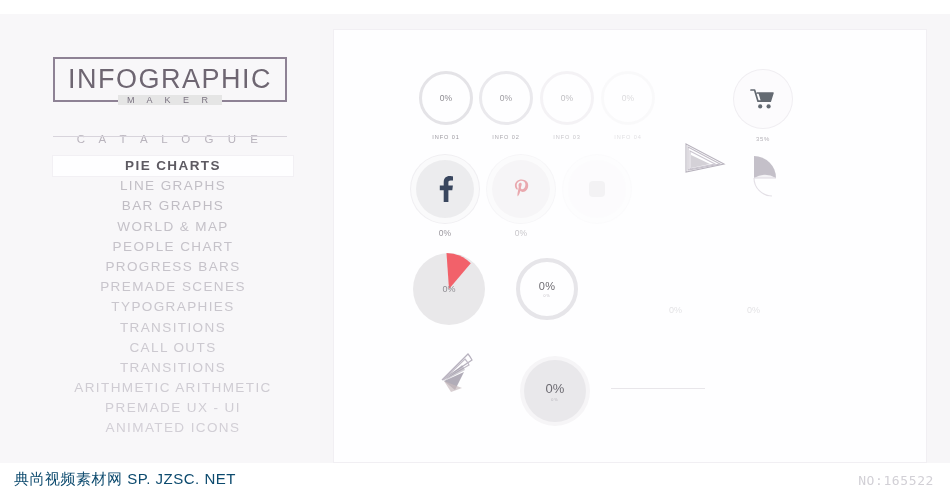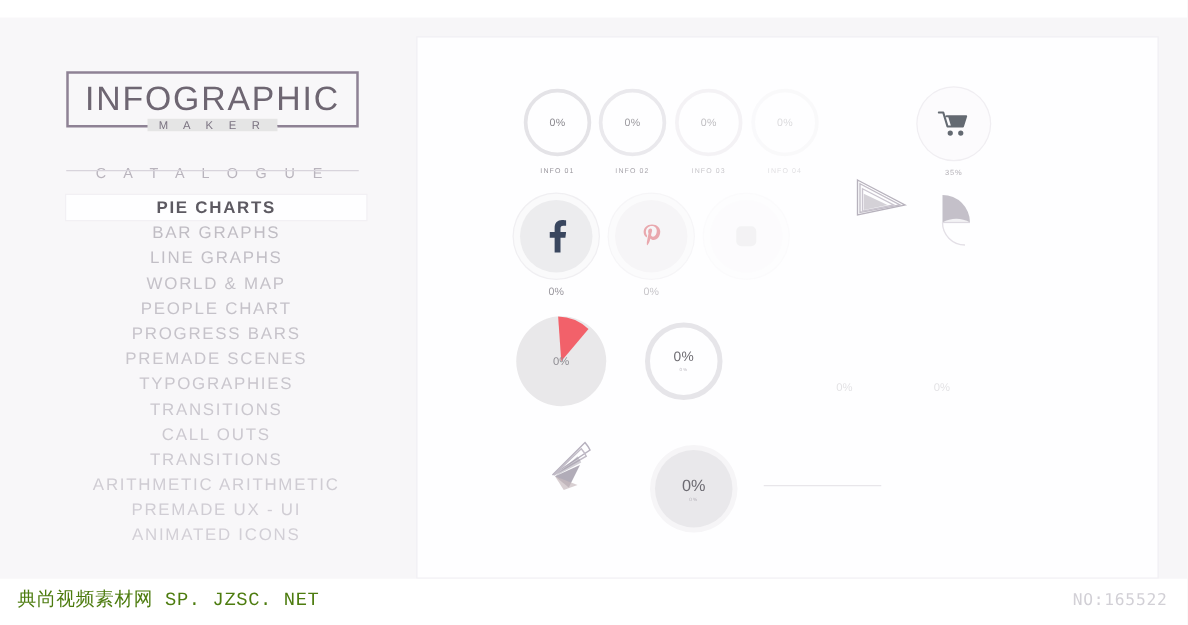--- a/index.html
+++ b/index.html
@@ -95,22 +95,22 @@
     background:#ececee; display:flex; align-items:center; justify-content:center;
     box-shadow:0 0 0 5px #fafafb, 0 0 0 6px #f0eff2;
   }
   .sub{
     position:absolute; width:120px; left:50%; margin-left:-60px;
     text-align:center; font-size:8.5px; color:#9b989f;
   }
 
   .wm-left{
     position:absolute; left:14px; top:470px;
-    font-size:15px; color:#4d7c0f; letter-spacing:.5px;
-    font-family:Liberation Mono, monospace;
+    font-size:15px; color:#0c4a6e; letter-spacing:.5px;
+    font-family:Liberation Sans, sans-serif;
   }
   .wm-right{
     position:absolute; right:16px; top:473px;
     font-size:13px; color:#d2d0d6; letter-spacing:.6px;
     font-family:"DejaVu Sans Mono", monospace;
   }
   .band{ position:absolute; left:0; width:950px; background:#ffffff; }
   .band.top{ top:0; height:14px; }
   .band.bot{ top:463px; height:37px; }
 </style>
@@ -128,22 +128,22 @@
       <span class="maker-line"></span>
       <span class="maker-text">M A K E R</span>
       <span class="maker-line"></span>
     </div>
 
     <div class="catalogue">C A T A L O G U E</div>
     <div class="cat-rule"></div>
 
     <div id="menu">
       <div class="menu-item active">PIE CHARTS</div>
+      <div class="menu-item m-3">LINE GRAPHS</div>
       <div class="menu-item m-2">BAR GRAPHS</div>
-      <div class="menu-item m-3">LINE GRAPHS</div>
       <div class="menu-item m-4">WORLD &amp; MAP</div>
       <div class="menu-item m-5">PEOPLE CHART</div>
       <div class="menu-item m-6">PROGRESS BARS</div>
       <div class="menu-item m-7">PREMADE SCENES</div>
       <div class="menu-item m-8">TYPOGRAPHIES</div>
       <div class="menu-item m-9">TRANSITIONS</div>
       <div class="menu-item m-10">CALL OUTS</div>
       <div class="menu-item m-11">TRANSITIONS</div>
       <div class="menu-item m-12">ARITHMETIC ARITHMETIC</div>
       <div class="menu-item m-13">PREMADE UX - UI</div>

